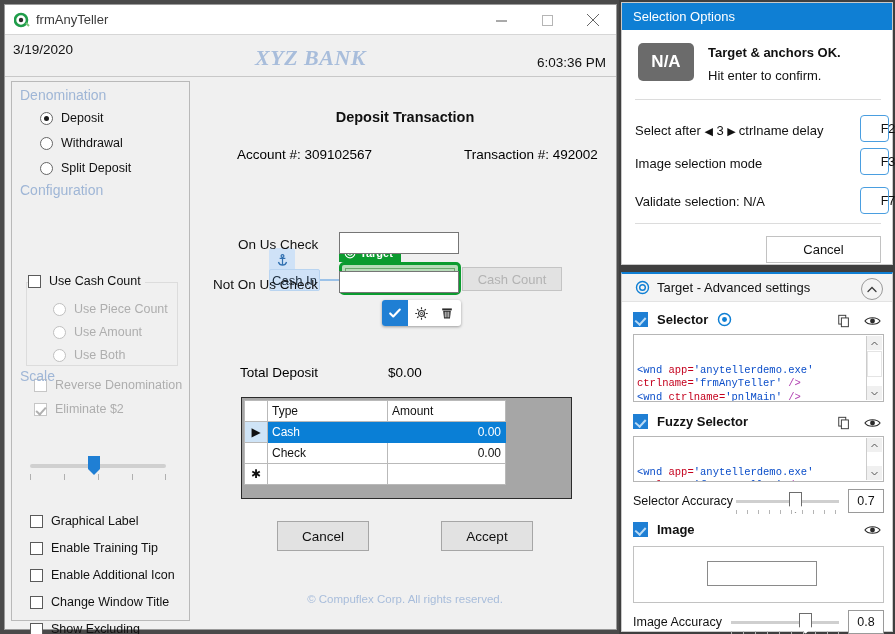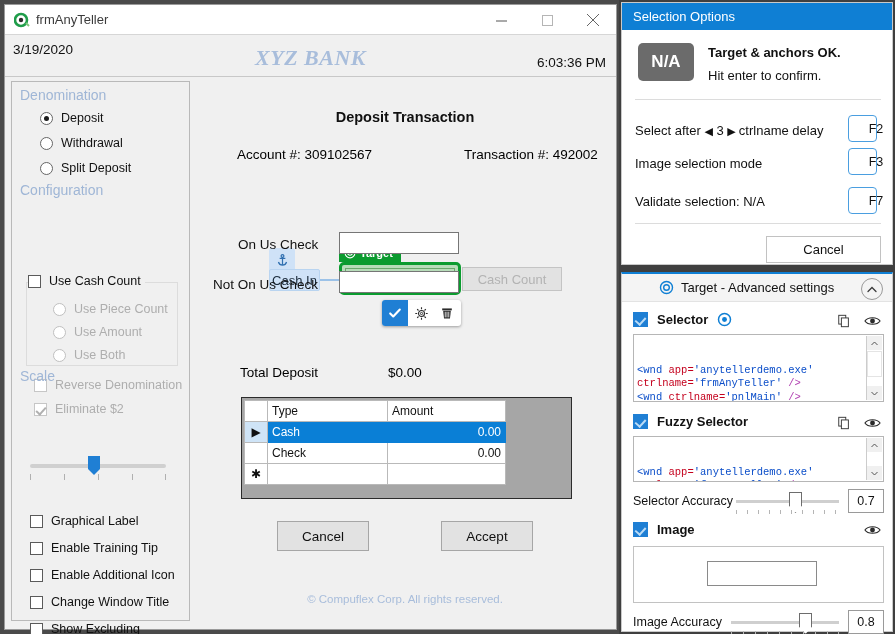--- a/index.html
+++ b/index.html
@@ -194,21 +194,21 @@
   .na-badge{
     position:absolute;left:16px;top:40px;width:56px;height:38px;background:#6b6b6b;
     border-radius:5px;color:#fff;font-size:17px;font-weight:bold;
     display:flex;align-items:center;justify-content:center;
   }
   .st1{position:absolute;left:86px;top:42px;font-size:13px;font-weight:bold;color:#111;}
   .st2{position:absolute;left:86px;top:65px;font-size:13px;color:#111;}
   .rule{position:absolute;left:13px;width:246px;height:1px;background:#dcdcdc;}
   .opt-row{position:absolute;left:13px;font-size:13px;color:#111;}
   .fkey{
-    position:absolute;right:15px;width:29px;height:27px;border:1px solid #4a9ee0;
+    position:absolute;right:3px;width:29px;height:27px;border:1px solid #4a9ee0;
     border-radius:4px;box-sizing:border-box;display:flex;align-items:center;
     justify-content:center;font-size:12.5px;color:#111;background:#fff;padding-left:27px;
   }
   .spin{color:#111;font-size:11px;}
   .btn-confirm{
     position:absolute;left:13px;top:233px;width:100px;height:27px;background:#0f7fd4;
     color:#fff;font-size:13px;display:flex;align-items:center;justify-content:center;
     border:none;
   }
   .btn-cancel2{
@@ -218,21 +218,21 @@
   }
 
   .rp-bot{
     position:absolute;left:2px;top:272px;width:272px;height:360px;
     background:#fff;border:1px solid #c9c9c9;border-top:2px solid #0f7fd4;
     box-sizing:border-box;
   }
   .adv-head{
     position:absolute;left:0;top:0;width:100%;height:28px;background:#f4f4f4;
     border-bottom:1px solid #e3e3e3;box-sizing:border-box;
-    display:flex;align-items:center;padding-left:24px;
+    display:flex;align-items:center;
   }
   .adv-head .ico{margin-left:13px;margin-right:7px;display:flex;}
   .adv-head .txt{font-size:13px;color:#111;}
   .chev{
     position:absolute;right:9px;top:4px;width:20px;height:20px;border:1px solid #9a9a9a;
     border-radius:50%;display:flex;align-items:center;justify-content:center;
   }
   .sec-row{position:absolute;left:11px;display:flex;align-items:center;}
   .bluechk{
     width:15px;height:15px;background:#1f7fd4;position:relative;flex:0 0 auto;

